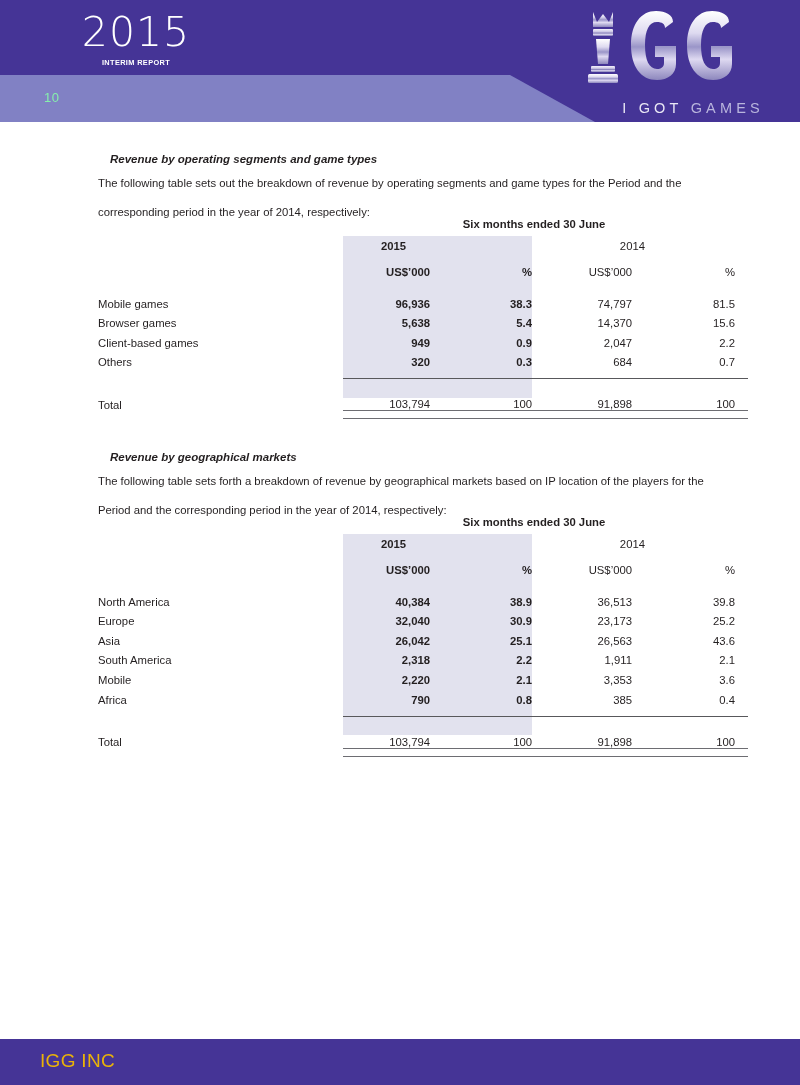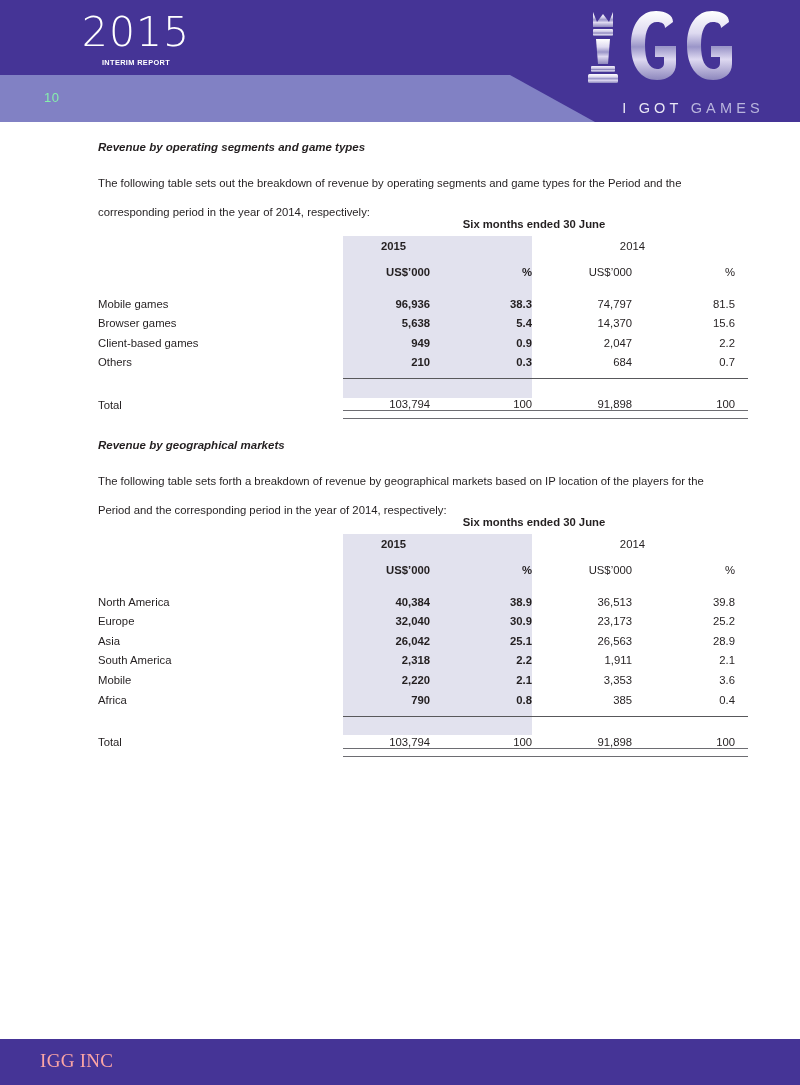--- a/index.html
+++ b/index.html
@@ -100,21 +100,21 @@
     position: absolute;
     left: 0;
     top: 122px;
     width: 800px;
   }
   .section-heading {
     font-size: 11.5px;
     font-weight: bold;
     font-style: italic;
     color: #231f20;
-    margin: 0;
+    margin: 12px;
     padding: 0;
   }
   .body-text {
     font-size: 11.3px;
     line-height: 29px;
     color: #231f20;
     margin: 0;
   }
 
   .block1-heading { position: absolute; left: 98px; top: 19px; }
@@ -197,23 +197,23 @@
     bottom: 0;
     width: 800px;
     height: 46px;
     background: #453496;
   }
   .footer-text {
     position: absolute;
     left: 40px;
     top: 11px;
     font-size: 19px;
-    color: #fca5a5;
+    color: #eab308;
     letter-spacing: 0.3px;
-    font-family: Liberation Serif, serif;
+    font-family: Liberation Sans, sans-serif;
   }
 </style>
 </head>
 <body>
 
 <div class="header">
   <div class="header-band-light"></div>
 
   <div class="year-block">
     <span class="year-text">2015</span>
@@ -305,21 +305,21 @@
       </tr>
       <tr class="data-row">
         <td class="c-label">Client-based games</td>
         <td class="c-a bold">949</td>
         <td class="c-b bold">0.9</td>
         <td class="c-c">2,047</td>
         <td class="c-d">2.2</td>
       </tr>
       <tr class="data-row">
         <td class="c-label">Others</td>
-        <td class="c-a bold">210</td>
+        <td class="c-a bold">320</td>
         <td class="c-b bold">0.3</td>
         <td class="c-c">684</td>
         <td class="c-d">0.7</td>
       </tr>
 
       <tr class="rule-row">
         <td class="c-label"></td>
         <td class="c-a ruled"></td>
         <td class="c-b ruled"></td>
         <td class="c-c ruled"></td>
@@ -386,21 +386,21 @@
         <td class="c-a bold">32,040</td>
         <td class="c-b bold">30.9</td>
         <td class="c-c">23,173</td>
         <td class="c-d">25.2</td>
       </tr>
       <tr class="data-row">
         <td class="c-label">Asia</td>
         <td class="c-a bold">26,042</td>
         <td class="c-b bold">25.1</td>
         <td class="c-c">26,563</td>
-        <td class="c-d">28.9</td>
+        <td class="c-d">43.6</td>
       </tr>
       <tr class="data-row">
         <td class="c-label">South America</td>
         <td class="c-a bold">2,318</td>
         <td class="c-b bold">2.2</td>
         <td class="c-c">1,911</td>
         <td class="c-d">2.1</td>
       </tr>
       <tr class="data-row">
         <td class="c-label">Mobile</td>

